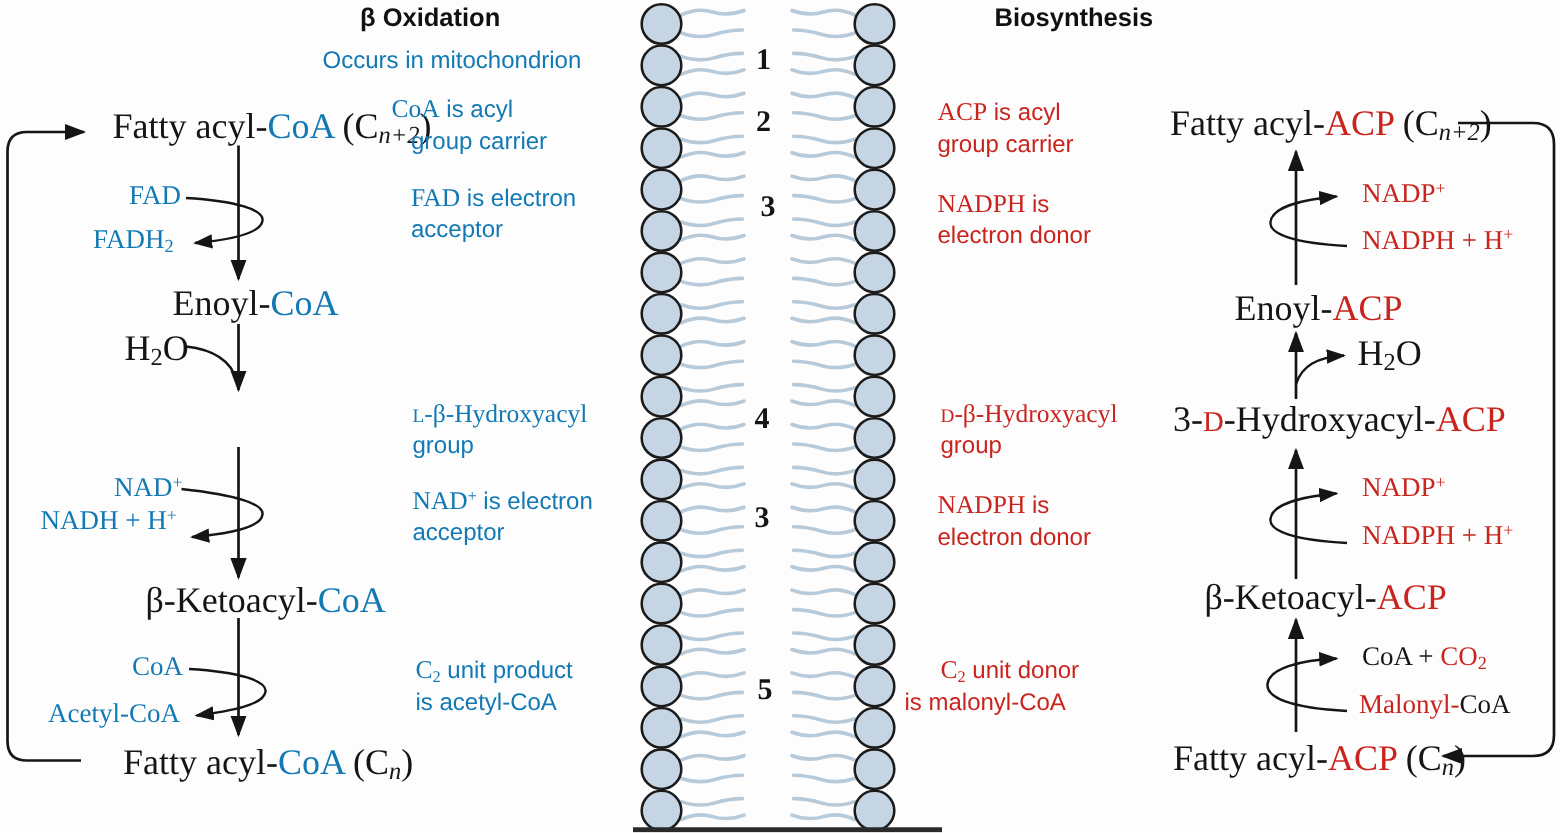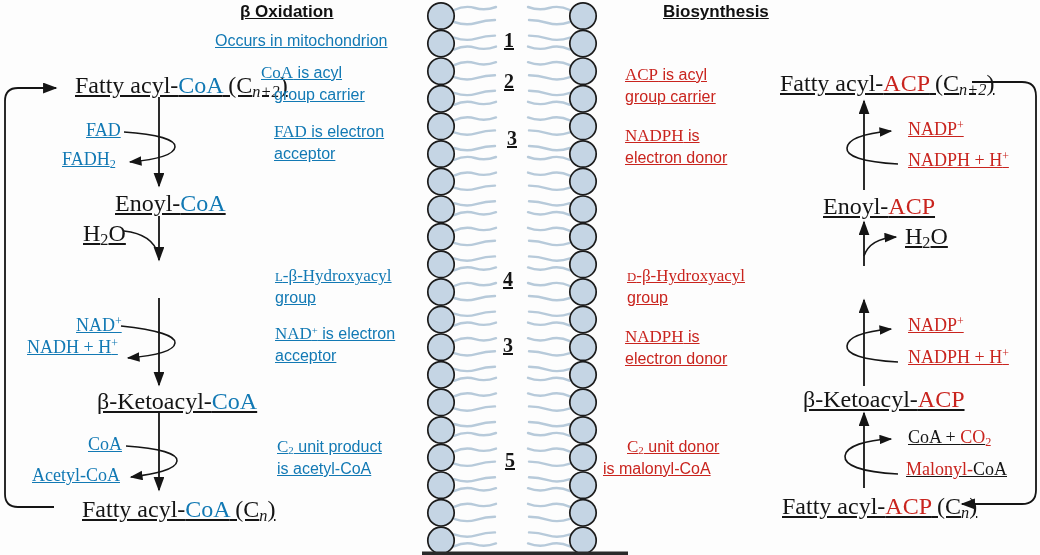--- a/index.html
+++ b/index.html
@@ -1,20 +1,20 @@
 <!DOCTYPE html>
 <html style="--blue: #1279b4; --red: #c9241e; --ink: #151515;"><head>
 <meta charset="utf-8">
 <style>
   :root{ --blue:#1279b4; --red:#c9241e; --ink:#151515; }
   html,body{margin:0;padding:0;background:#ffffff;}
   .stage{position:relative;width:1040px;height:555px;background:#fdfdfd;overflow:hidden;
          font-family:"Liberation Sans",sans-serif;color:var(--ink);}
   svg.layer{position:absolute;left:0;top:0;width:1040px;height:555px;}
-  .t{position:absolute;white-space:nowrap;line-height:1.05;text-decoration:underline;}
+  .t{position:absolute;white-space:nowrap;line-height:1.05;}
   .node{font-family:"Liberation Serif",serif;font-size:24px;}
   .cof{font-family:"Liberation Serif",serif;font-size:18px;}
   .note{font-size:16px;}
   .chem{font-family:"Liberation Serif",serif;font-size:17px;}
   .title{font-weight:bold;font-size:17px;color:#111;}
   .blue{color:var(--blue);} .red{color:var(--red);}
   .num{font-family:"Liberation Serif",serif;font-weight:bold;font-size:20px;transform:translateX(-50%);}
   .sb{font-size:0.68em;vertical-align:-0.22em;}
   .sp{font-size:0.66em;vertical-align:0.5em;}
   .it{font-style:italic;}
@@ -241,20 +241,23 @@
     <span>Fatty acyl-</span><span class="red">ACP</span><span> (C</span><span class="sb it">n+2</span><span>)</span>
   </div>
   <div class="t cof red" style="left:908px;top:119px"><span>NADP</span><span class="sp">+</span></div>
   <div class="t cof red" style="left:908px;top:150px"><span>NADPH + H</span><span class="sp">+</span></div>
   <div class="t node" style="left:823px;top:194px">
     <span>Enoyl-</span><span class="red">ACP</span>
   </div>
   <div class="t node" style="left:905px;top:224px">
     <span>H</span><span class="sb">2</span><span>O</span>
   </div>
+  <div class="t node" style="left:782px;top:268px">
+    <span>3-</span><span class="red smc">D</span><span>-Hydroxyacyl-</span><span class="red">ACP</span>
+  </div>
   <div class="t cof red" style="left:908px;top:315px"><span>NADP</span><span class="sp">+</span></div>
   <div class="t cof red" style="left:908px;top:347px"><span>NADPH + H</span><span class="sp">+</span></div>
   <div class="t node" style="left:803px;top:387px">
     <span>β-Ketoacyl-</span><span class="red">ACP</span>
   </div>
   <div class="t cof" style="left:908px;top:428px">
     <span>CoA + </span><span class="red">CO</span><span class="red sb">2</span>
   </div>
   <div class="t cof" style="left:906px;top:460px">
     <span class="red">Malonyl-</span><span>CoA</span>

